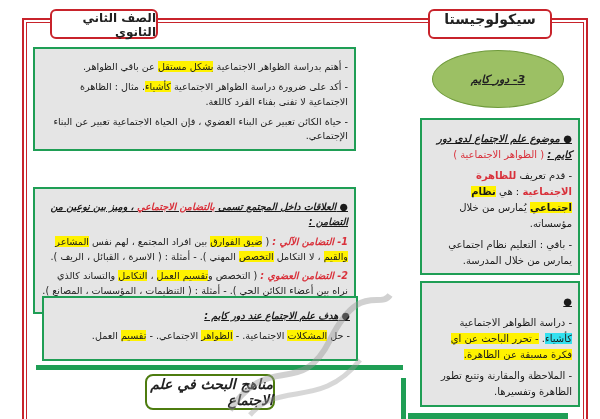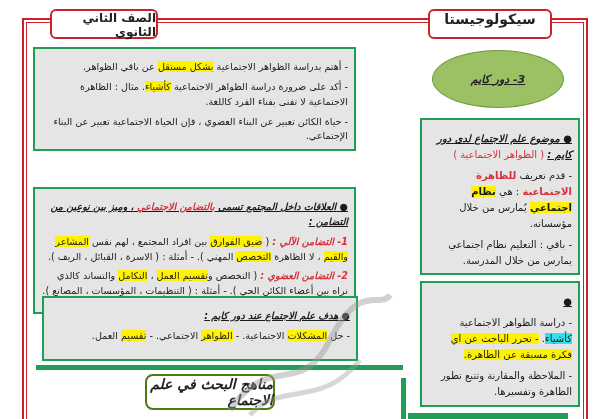--- a/index.html
+++ b/index.html
@@ -62,21 +62,21 @@
   </div>
 
 <div class="box b1">
   <p><span>- أهتم بدراسة الظواهر الاجتماعية </span><span class="hl">بشكل مستقل</span><span> عن باقي الظواهر.</span></p>
   <p><span>- أكد على ضرورة دراسة الظواهر الاجتماعية </span><span class="hl">كأشياء</span><span>. مثال : الظاهرة الاجتماعية لا تفنى بفناء الفرد كاللغة.</span></p>
   <p>- حياة الكائن تعبير عن البناء العضوي ، فإن الحياة الاجتماعية تعبير عن البناء الإجتماعي.</p>
 </div>
 
 <div class="box b2">
   <p class="heading"><span class="bullet"></span><span>العلاقات داخل المجتمع تسمى </span><span class="red">بالتضامن الاجتماعي</span><span> ، وميز بين نوعين من التضامن :</span></p>
-  <p><span class="num-red">1- التضامن الآلي :</span><span> ( </span><span class="hl">ضيق الفوارق</span><span> بين افراد المجتمع ، لهم نفس </span><span class="hl">المشاعر والقيم</span><span> ، لا الظاهرة </span><span class="hl">التخصص</span><span> المهني ).   - أمثلة : ( الاسرة ، القبائل ، الريف ).</span></p>
+  <p><span class="num-red">1- التضامن الآلي :</span><span> ( </span><span class="hl">ضيق الفوارق</span><span> بين افراد المجتمع ، لهم نفس </span><span class="hl">المشاعر والقيم</span><span> ، لا التكامل </span><span class="hl">التخصص</span><span> المهني ).   - أمثلة : ( الاسرة ، القبائل ، الريف ).</span></p>
   <p><span class="num-red">2- التضامن العضوي :</span><span> ( التخصص و</span><span class="hl">تقسيم العمل</span><span> ، </span><span class="hl">التكامل</span><span> والتساند كالذي نراه بين أعضاء الكائن الحي ).   - أمثلة : ( التنظيمات ، المؤسسات ، المصانع ).</span></p>
 </div>
 
 <div class="box b3">
   <p class="heading"><span class="bullet"></span><span>هدف علم الاجتماع عند دور كايم :</span></p>
   <p><span>- حل </span><span class="hl">المشكلات</span><span> الاجتماعية.   - </span><span class="hl">الظواهر</span><span> الاجتماعي.   - </span><span class="hl">تقسيم</span><span> العمل.</span></p>
 </div>
 
 <div class="box b4">
   <p><span class="heading"><span class="bullet"></span><span>موضوع علم الاجتماع لدى دور كايم :</span></span><span class="red"> ( الظواهر الاجتماعية )</span></p>

